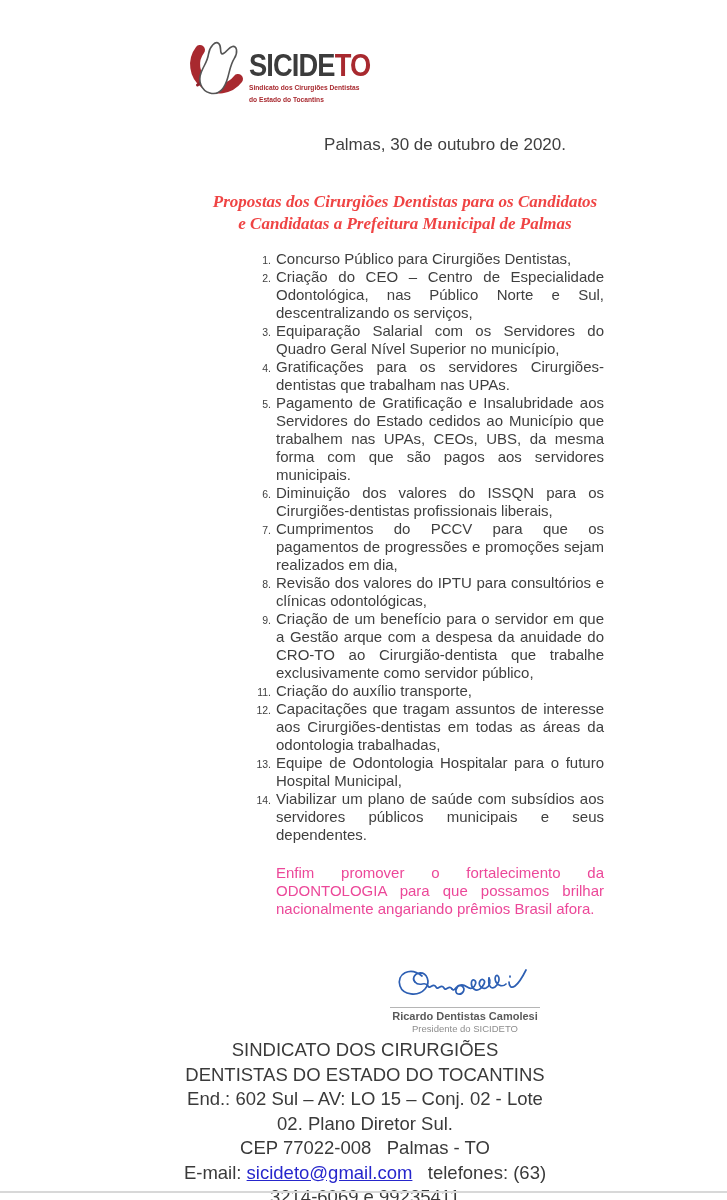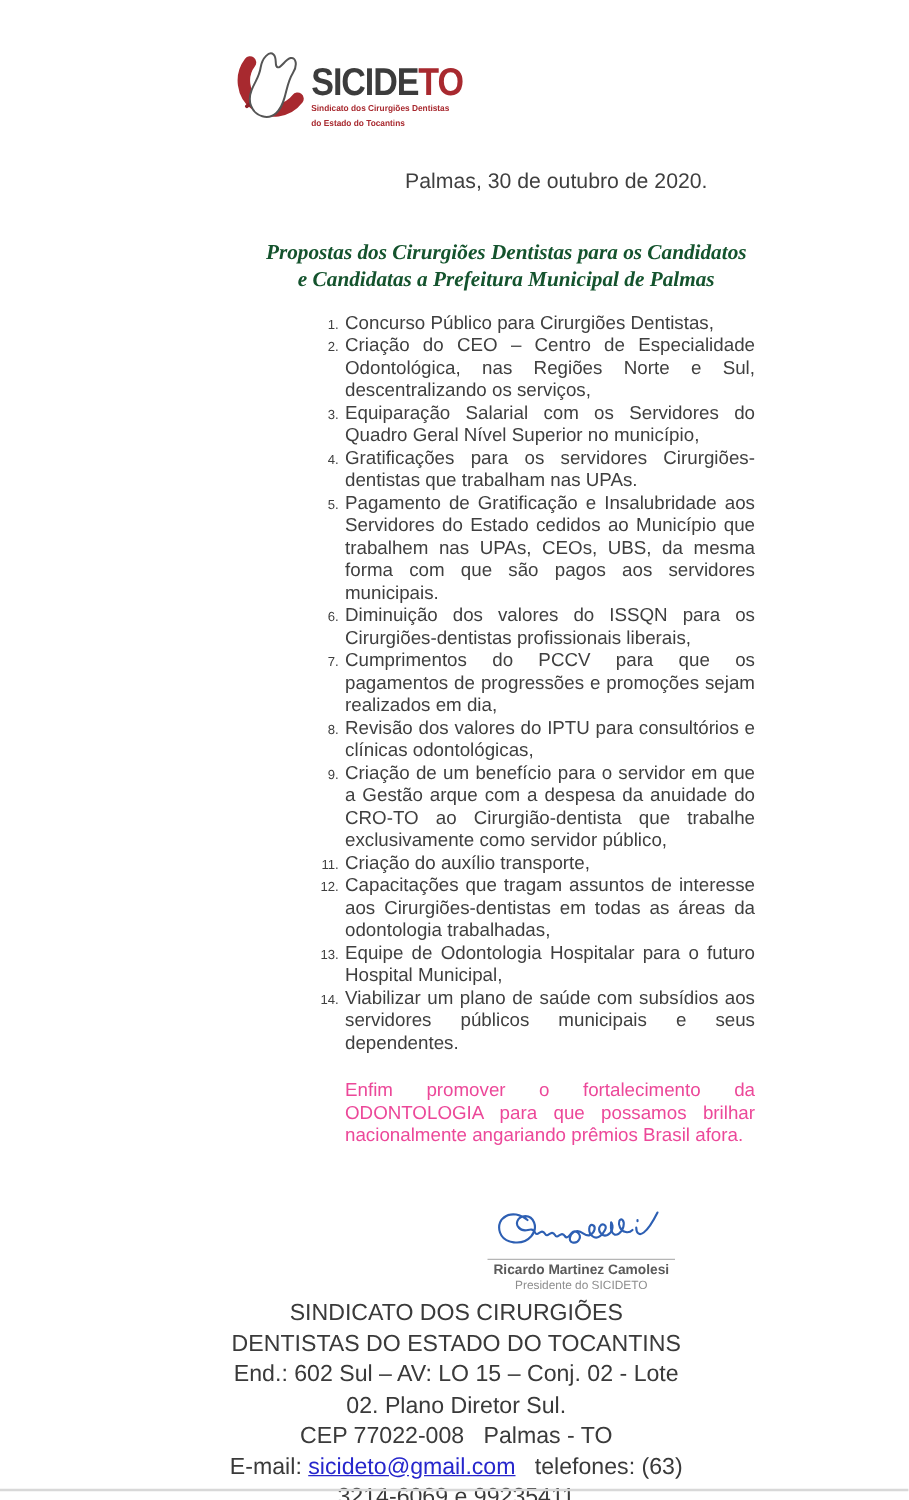--- a/index.html
+++ b/index.html
@@ -16,21 +16,21 @@
   .logo-tagline { margin-top:3px; color:#a8292f; font-size:7px; font-weight:bold; line-height:8.5px;
                   display:block; transform:scaleX(.95); transform-origin:left center; white-space:nowrap; }
 
   
   .dateline { position:absolute; left:0; top:135px; width:566px; text-align:right;
               font-size:17px; color:#3f3f3f; }
 
   
   .doc-title { position:absolute; left:140px; top:191px; width:530px; text-align:center;
                font-family:"Liberation Serif", serif; font-style:italic; font-weight:bold;
-               font-size:17px; line-height:22px; color:#14532d; }
+               font-size:17px; line-height:22px; color:#ef4444; }
 
   
   .body-col { position:absolute; left:250px; top:250px; width:354px; }
   .item { display:flex; }
   .item .num { flex:0 0 26px; box-sizing:border-box; text-align:right; padding-right:5px;
                padding-top:4px; font-size:10.5px; color:#3f3f3f; }
   .item .text { flex:1; text-align:justify; font-size:15px; line-height:18px; color:#3f3f3f; }
   .closing { margin-top:20px; margin-left:26px; text-align:justify;
              font-size:15px; line-height:18px; color:#ec4899; }
 
@@ -88,21 +88,21 @@
   <div class="body-col">
     <div>
 
         <div class="item">
           <span class="num">1.</span>
           <span class="text">Concurso Público para Cirurgiões Dentistas,</span>
         </div>
 
         <div class="item">
           <span class="num">2.</span>
-          <span class="text">Criação do CEO – Centro de Especialidade Odontológica, nas Regiões Norte e Sul, descentralizando os serviços,</span>
+          <span class="text">Criação do CEO – Centro de Especialidade Odontológica, nas Público Norte e Sul, descentralizando os serviços,</span>
         </div>
 
         <div class="item">
           <span class="num">3.</span>
           <span class="text">Equiparação Salarial com os Servidores do Quadro Geral Nível Superior no município,</span>
         </div>
 
         <div class="item">
           <span class="num">4.</span>
           <span class="text">Gratificações para os servidores Cirurgiões-dentistas que trabalham nas UPAs.</span>
@@ -160,21 +160,21 @@
   <div class="signature">
     <svg class="sig-scribble" width="146" height="50" viewBox="0 0 146 50">
       <g fill="none" stroke="#2d5fb3" stroke-width="1.7" stroke-linecap="round">
         <path d="M30,12 C18,2 4,10 8,22 C11,31 26,33 33,25 C39,18 35,8 27,9 C22,10 20,15 23,18"></path>
         <path d="M23,18 C28,24 33,16 36,22 C38,26 41,18 44,23 C46,27 49,19 52,24 C54,28 57,20 60,25"></path>
         <path d="M60,25 C63,29 65,18 70,22 C74,25 71,31 66,30 C62,29 64,22 69,21 C74,20 76,26 80,24 C84,22 85,17 82,16 C79,15 78,22 82,25 C86,28 90,24 92,20 C94,16 90,14 88,17 C86,20 89,26 94,24 C98,22 99,17 97,14"></path>
         <path d="M97,14 C96,20 98,26 103,23 C107,20 108,14 106,12 C104,10 102,14 104,18 C106,22 111,23 114,20 M118,12 L118,13 M117,18 C117,22 119,25 123,22 C127,19 131,12 134,6"></path>
       </g>
     </svg>
     <div class="sig-line"></div>
-    <div class="sig-name">Ricardo Martinez Camolesi</div>
+    <div class="sig-name">Ricardo Dentistas Camolesi</div>
     <div class="sig-role">Presidente do SICIDETO</div>
   </div>
 
   <div class="footer">
     <div>SINDICATO DOS CIRURGIÕES</div>
     <div>DENTISTAS DO ESTADO DO TOCANTINS</div>
     <div>End.: 602 Sul – AV: LO 15 – Conj. 02 - Lote</div>
     <div>02. Plano Diretor Sul.</div>
     <div class="pre">CEP 77022-008   Palmas - TO</div>
     <div><span class="pre">E-mail: </span><span class="email-link">sicideto@gmail.com</span><span class="pre">   telefones: (63)</span></div>

